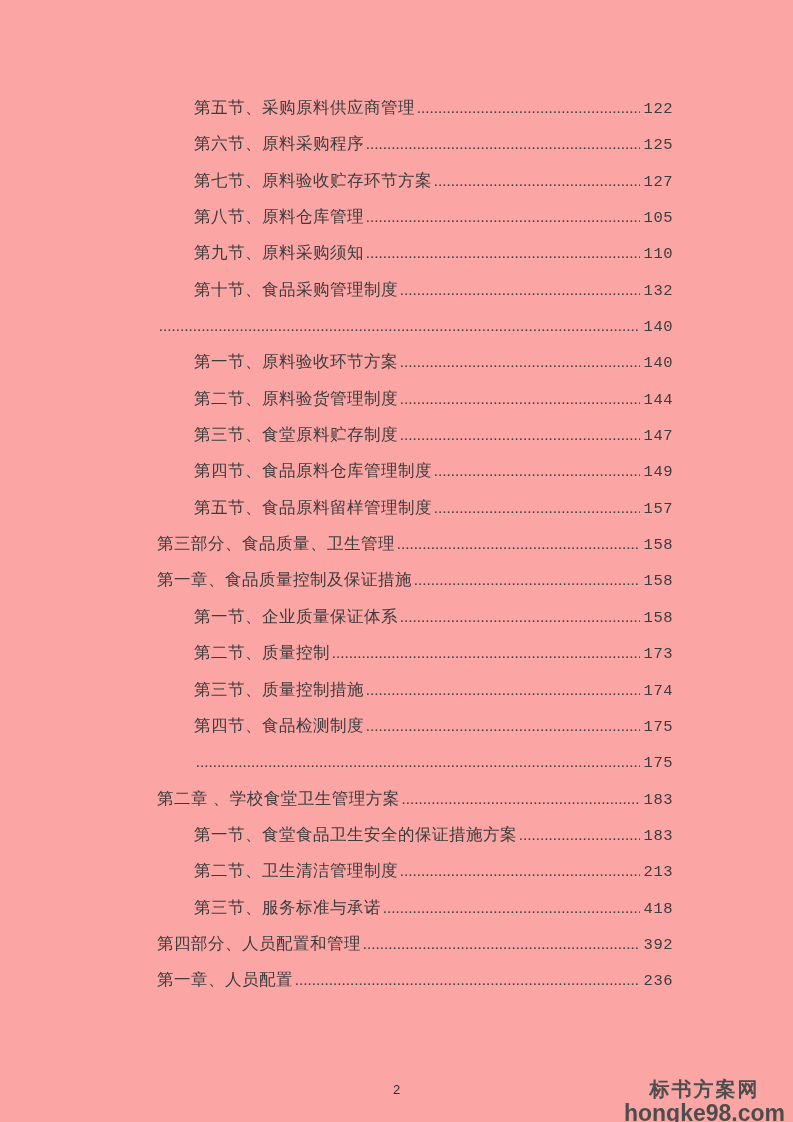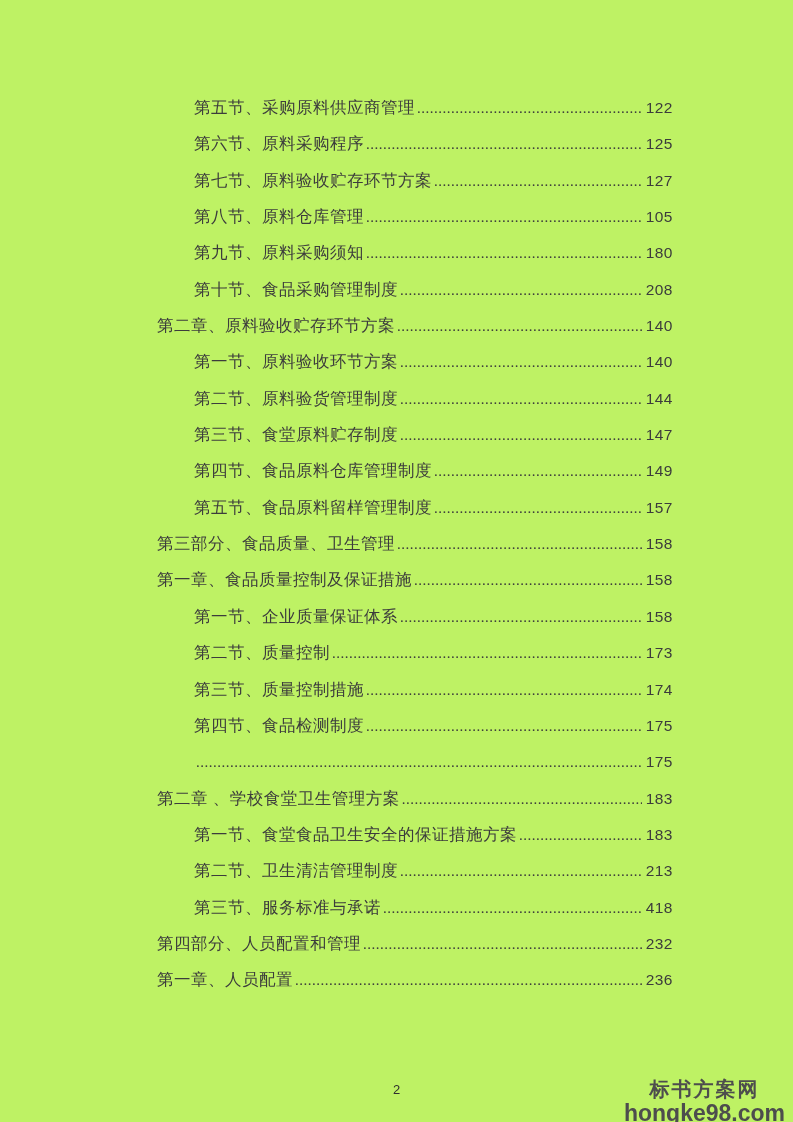--- a/index.html
+++ b/index.html
@@ -4,21 +4,21 @@
 <style>
   html, body {
     margin: 0;
     padding: 0;
     background: #ffffff;
   }
   .page {
     position: relative;
     width: 793px;
     height: 1122px;
-    background: #bef264;
+    background: #fca5a5;
     overflow: hidden;
     font-family: "Liberation Serif", serif;
     color: #3c3c3c;
   }
   .toc {
     position: absolute;
     left: 157px;
     top: 90px;
     width: 516px;
   }
@@ -40,21 +40,21 @@
   .dots {
     flex: 1 1 auto;
     overflow: hidden;
     margin: 0 2px;
     font-size: 15px;
     letter-spacing: 0.5px;
     color: #3c3c3c;
   }
   .toc-page {
     flex: 0 0 auto;
-    font-family: Liberation Sans, sans-serif;
+    font-family: Liberation Mono, monospace;
     font-size: 15.5px;
     padding-left: 2px;
   }
   .footer {
     position: absolute;
     left: 0;
     right: 0;
     top: 1082px;
     text-align: center;
     font-family: "Liberation Sans", sans-serif;
@@ -104,29 +104,28 @@
     <span class="toc-page">127</span>
   </div>
       <div class="toc-row level-2">
     <span class="toc-label">第八节、原料仓库管理</span>
     <span class="dots">....................................................................................................................................................................................</span>
     <span class="toc-page">105</span>
   </div>
       <div class="toc-row level-2">
     <span class="toc-label">第九节、原料采购须知</span>
     <span class="dots">....................................................................................................................................................................................</span>
-    <span class="toc-page">180</span>
+    <span class="toc-page">110</span>
   </div>
       <div class="toc-row level-2">
     <span class="toc-label">第十节、食品采购管理制度</span>
     <span class="dots">....................................................................................................................................................................................</span>
-    <span class="toc-page">208</span>
-  </div>
-      <div class="toc-row level-1">
-    <span class="toc-label">第二章、原料验收贮存环节方案</span>
+    <span class="toc-page">132</span>
+  </div>
+      <div class="toc-row level-1">
     <span class="dots">....................................................................................................................................................................................</span>
     <span class="toc-page">140</span>
   </div>
       <div class="toc-row level-2">
     <span class="toc-label">第一节、原料验收环节方案</span>
     <span class="dots">....................................................................................................................................................................................</span>
     <span class="toc-page">140</span>
   </div>
       <div class="toc-row level-2">
     <span class="toc-label">第二节、原料验货管理制度</span>
@@ -198,21 +197,21 @@
     <span class="toc-page">213</span>
   </div>
       <div class="toc-row level-2">
     <span class="toc-label">第三节、服务标准与承诺</span>
     <span class="dots">....................................................................................................................................................................................</span>
     <span class="toc-page">418</span>
   </div>
       <div class="toc-row level-1">
     <span class="toc-label">第四部分、人员配置和管理</span>
     <span class="dots">....................................................................................................................................................................................</span>
-    <span class="toc-page">232</span>
+    <span class="toc-page">392</span>
   </div>
       <div class="toc-row level-1">
     <span class="toc-label">第一章、人员配置</span>
     <span class="dots">....................................................................................................................................................................................</span>
     <span class="toc-page">236</span>
   </div>
     </main>
 
   <div class="footer">
     <span>2</span>

